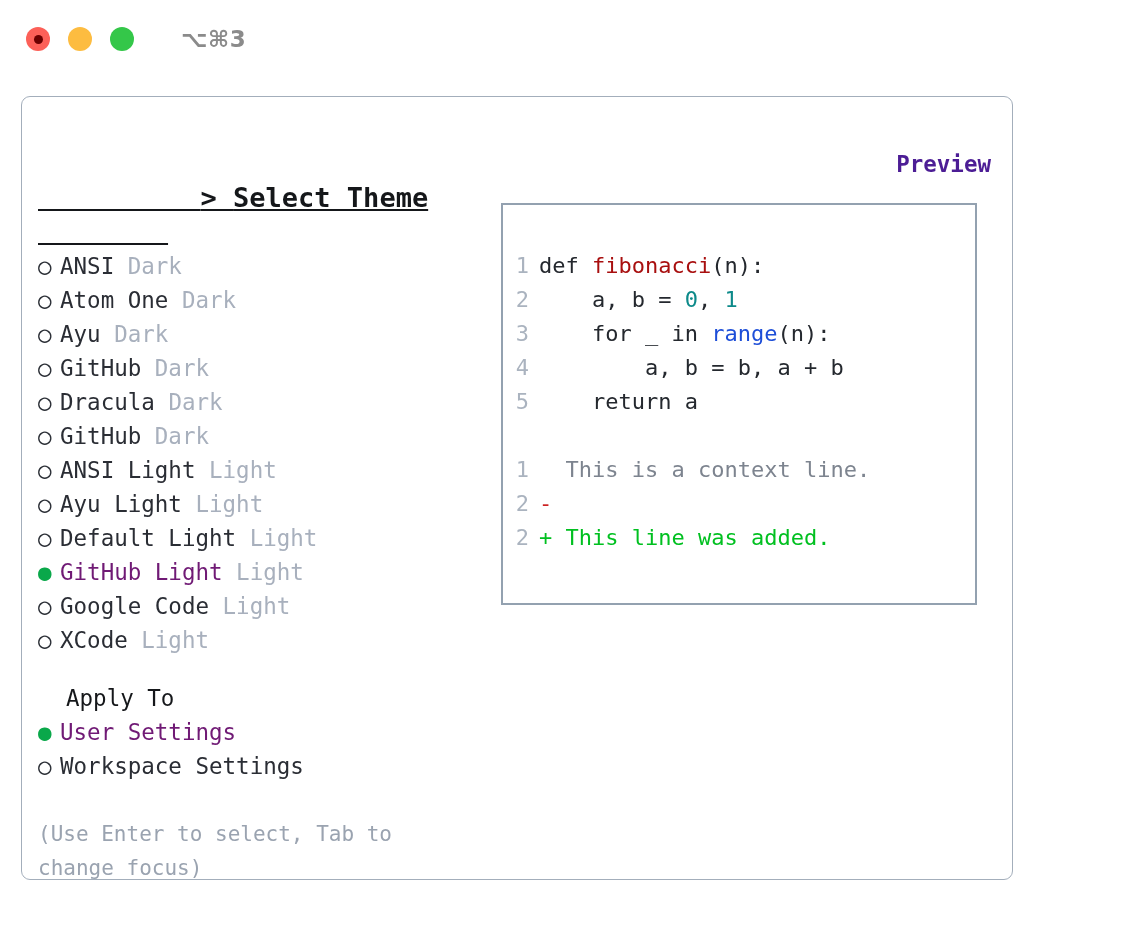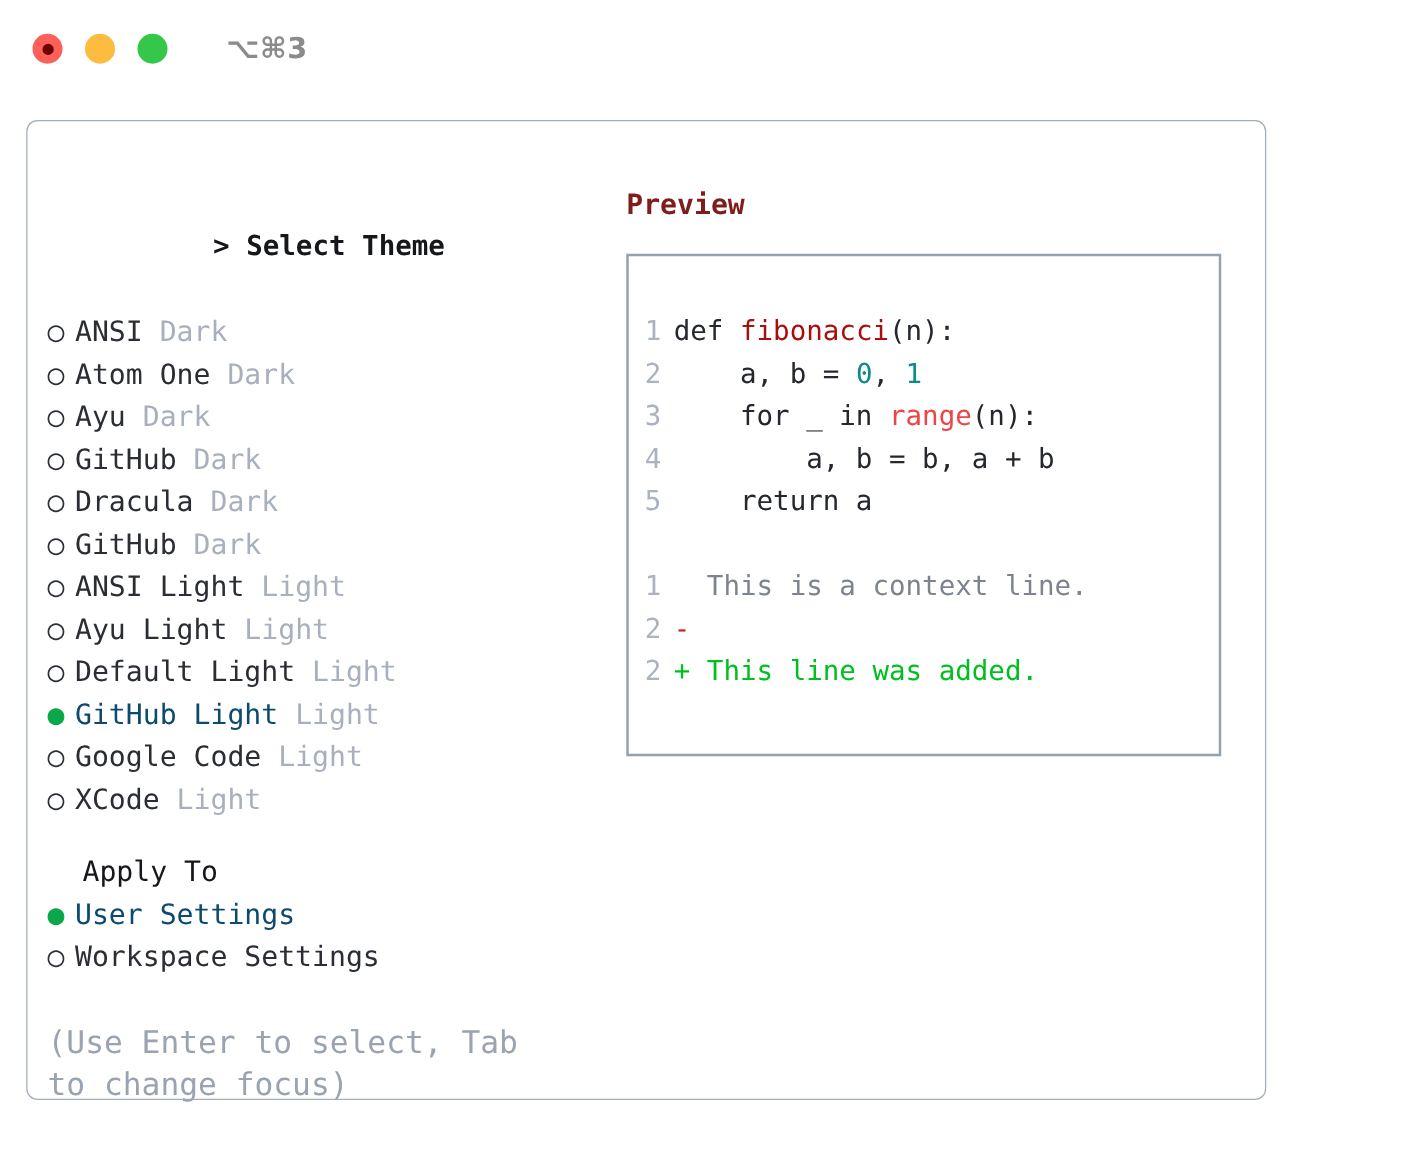--- a/index.html
+++ b/index.html
@@ -86,25 +86,26 @@
 
   
   #left-column {
     position: absolute;
     left: 16px;
     top: 50px;
     width: 450px;
   }
 
   .list-heading {
-    font-size: 22px;
+    font-size: 27px;
     font-weight: bold;
     color: #15171a;
     line-height: 34px;
     white-space: pre;
+    text-decoration: underline;
   }
   .list-heading .caret { color: #15171a; }
 
   .theme-row {
     display: flex;
     align-items: baseline;
     font-size: 22.5px;
     line-height: 34px;
     white-space: pre;
   }
@@ -112,54 +113,55 @@
     display: inline-block;
     width: 22px;
     flex: 0 0 22px;
     text-align: left;
     font-size: 22.5px;
     line-height: 34px;
   }
   .bullet.empty  { color: #2b2f36; }
   .bullet.filled { color: #0aa84a; }
   .theme-name   { color: #2a2d34; }
-  .theme-name.selected { color: #0c4a6e; }
+  .theme-name.selected { color: #701a75; }
   .theme-tag    { color: #a8b0bd; }
 
   .section-heading {
     font-size: 22.5px;
     color: #15171a;
     line-height: 34px;
     padding-left: 28px;
     white-space: pre;
   }
 
   #apply-to-block { margin-top: 24px; }
 
   #hint-text {
     margin-top: 34px;
-    font-size: 25px;
+    font-size: 21px;
     line-height: 34px;
     color: #9aa3b0;
     width: 410px;
   }
 
   
   #right-column {
     position: absolute;
     left: 479px;
     top: 50px;
     width: 490px;
   }
   #preview-heading {
     font-size: 22.5px;
     font-weight: bold;
-    color: #7f1d1d;
-    line-height: 34px;
-    white-space: pre;
+    color: #4c1d95;
+    line-height: 34px;
+    white-space: pre;
+    text-align: right;
   }
   #preview-box {
     margin-top: 22px;
     width: 476px;
     height: 402px;
     border: 2px solid #93a1b0;
     box-sizing: border-box;
     background: #ffffff;
     padding: 44px 0 0 0;
   }
@@ -177,21 +179,21 @@
     text-align: right;
     color: #aab3bf;
     padding-right: 10px;
     box-sizing: border-box;
   }
   .code-text { color: #24282e; }
 
   .tok-plain  { color: #24282e; text-align: right; }
   .tok-func   { color: #a80f0f; }
   .tok-number { color: #0d8a8a; }
-  .tok-builtin{ color: #ef4444; }
+  .tok-builtin{ color: #1d4ed8; }
 
   .diff-gap { height: 34px; }
   .diff-context { color: #7d848f; }
   .diff-del { color: #cc2222; }
   .diff-add { color: #00c020; }
 </style>
 </head>
 <body>
 
 <div id="app-window">

